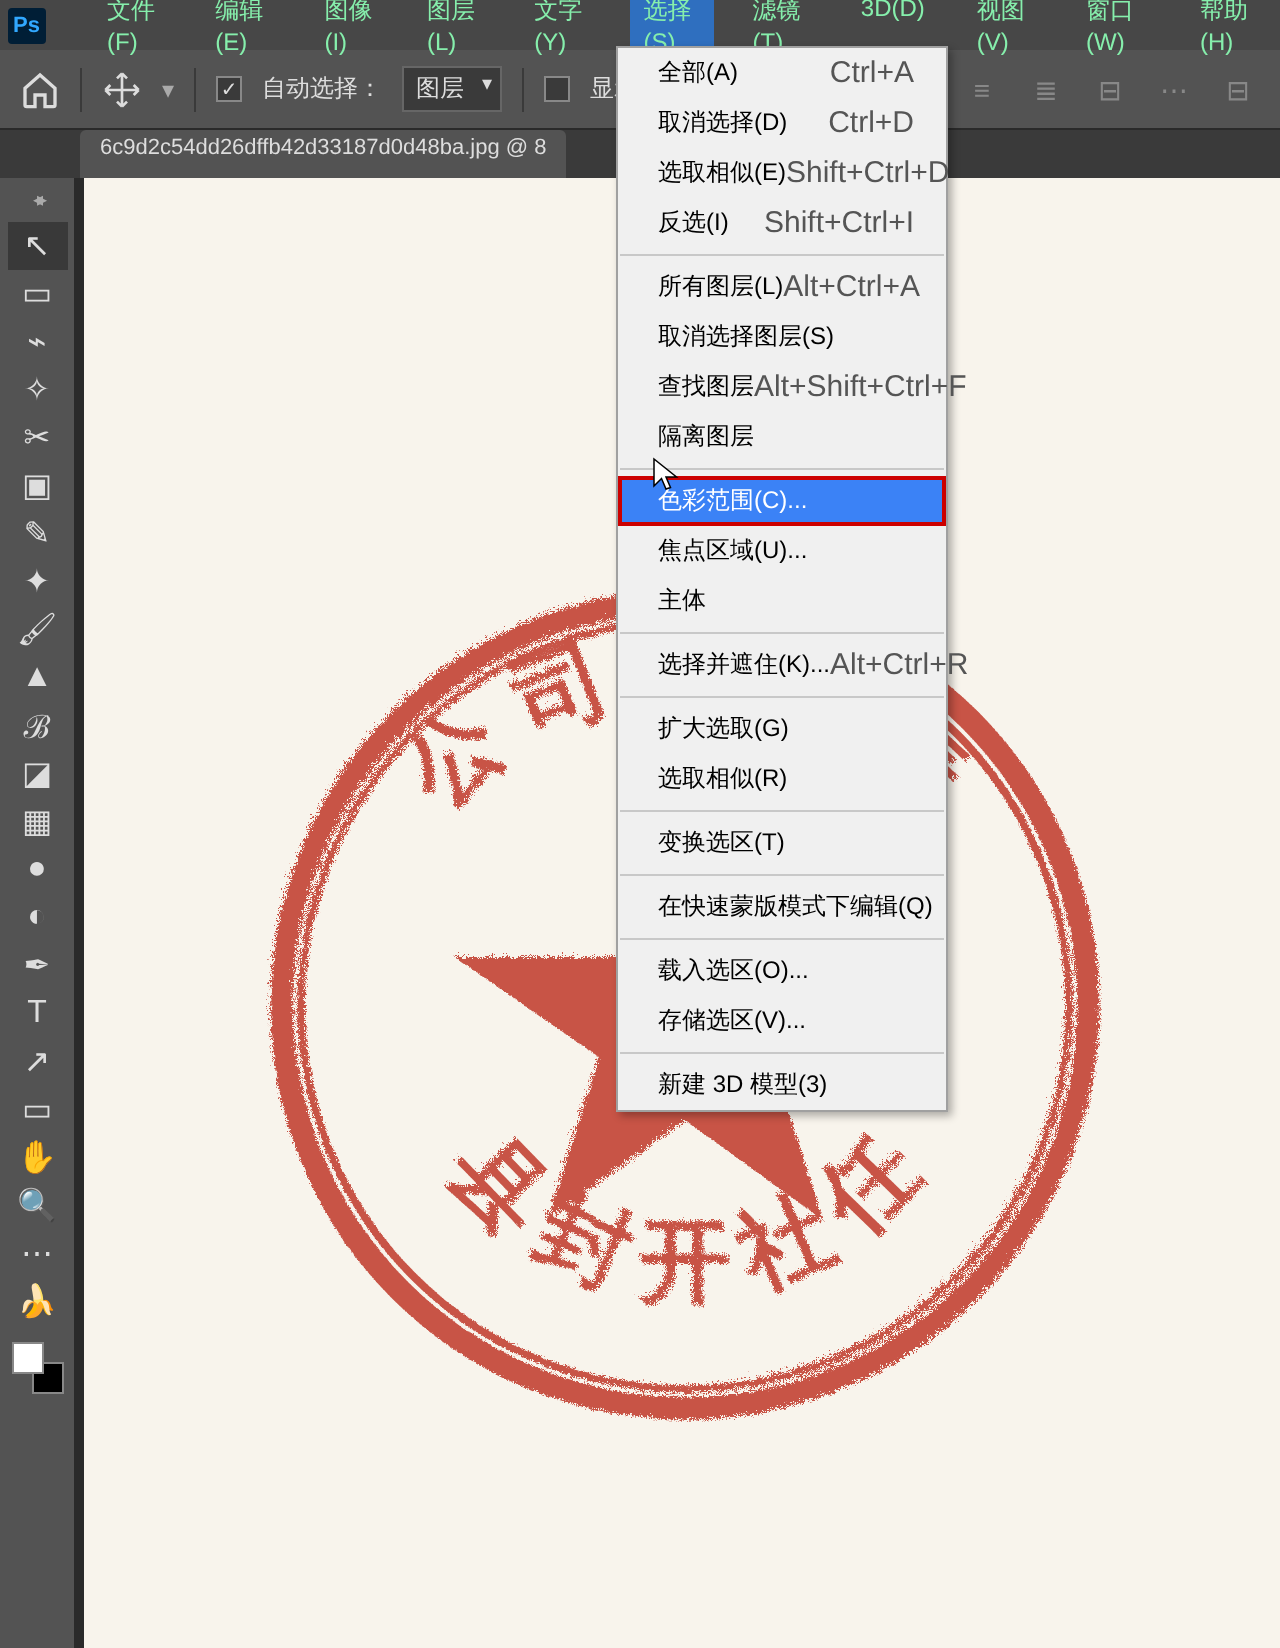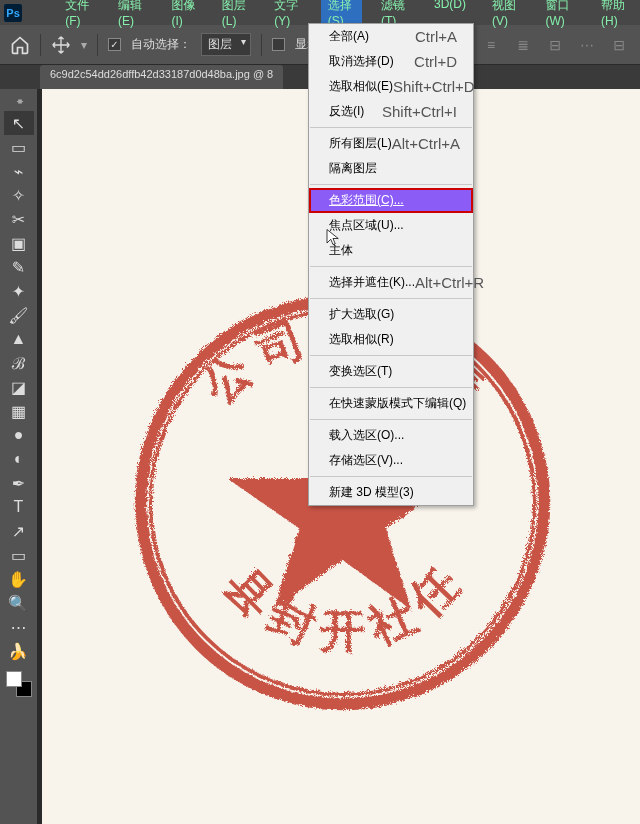--- a/index.html
+++ b/index.html
@@ -5,21 +5,21 @@
   * { margin: 0; padding: 0; box-sizing: border-box; user-select: none; }
   body {
     width: 640px; height: 824px; overflow: hidden;
     font-family: "Microsoft YaHei", "SimSun", Arial, sans-serif;
     font-size: 12px; background: #535353; color: #ddd;
   }
 
   
   .menubar {
     height: 25px; background: #474747; display: flex; align-items: center;
-    padding: 0 4px; gap: 18px;
+    padding: 0 4px; gap: 6px;
   }
   .ps-logo {
     width: 22px; height: 18px; background: #001e36; color: #31a8ff;
     display: flex; align-items: center; justify-content: center;
     font-weight: bold; font-size: 11px; border-radius: 2px; margin-right: 6px;
   }
   .menu-item {
     padding: 4px 7px; cursor: default; color: #86efac; margin-left: 12px;
   }
   .menu-item.open { background: #2f6fbf; }
@@ -106,21 +106,21 @@
     position: absolute; left: 308px; top: 23px; width: 166px;
     background: #f0f0f0; color: #000; border: 1px solid #a0a0a0;
     box-shadow: 2px 2px 4px rgba(0,0,0,.3); z-index: 50;
     font-size: 12px;
   }
   .drow {
     display: flex; justify-content: space-between; align-items: center;
     padding: 4px 16px 4px 20px; white-space: nowrap;
   }
   .drow.highlight {
-    background: #8b5cf6; color: #fff; outline: 2px solid #c00; outline-offset:-2px;text-decoration:underline;
+    background: #3b82f6; color: #fff; outline: 2px solid #c00; outline-offset:-2px;
   }
   .drow .kb { color: #555; font-size: 15px; }
   .drow.highlight .kb { color: #e8e8ff; }
   .dsep { height:1px; background:#c8c8c8; margin:3px 1px; }
   .cursor-img {
     position:absolute; left:324px; top:226px; width:18px; height:22px; z-index:60;
   }
 </style>
 </head>
 <body>
@@ -256,20 +256,28 @@
     <div class="drow">
       <span>反选(I)</span>
       <span class="kb">Shift+Ctrl+I</span>
     </div>
     <div class="dsep"></div>
     <div class="drow">
       <span>所有图层(L)</span>
       <span class="kb">Alt+Ctrl+A</span>
     </div>
     <div class="drow">
+      <span>取消选择图层(S)</span>
+      <span class="kb"></span>
+    </div>
+    <div class="drow">
+      <span>查找图层</span>
+      <span class="kb">Alt+Shift+Ctrl+F</span>
+    </div>
+    <div class="drow">
       <span>隔离图层</span>
       <span class="kb"></span>
     </div>
     <div class="dsep"></div>
     <div class="drow highlight">
       <span>色彩范围(C)...</span>
       <span class="kb"></span>
     </div>
     <div class="drow">
       <span>焦点区域(U)...</span>

